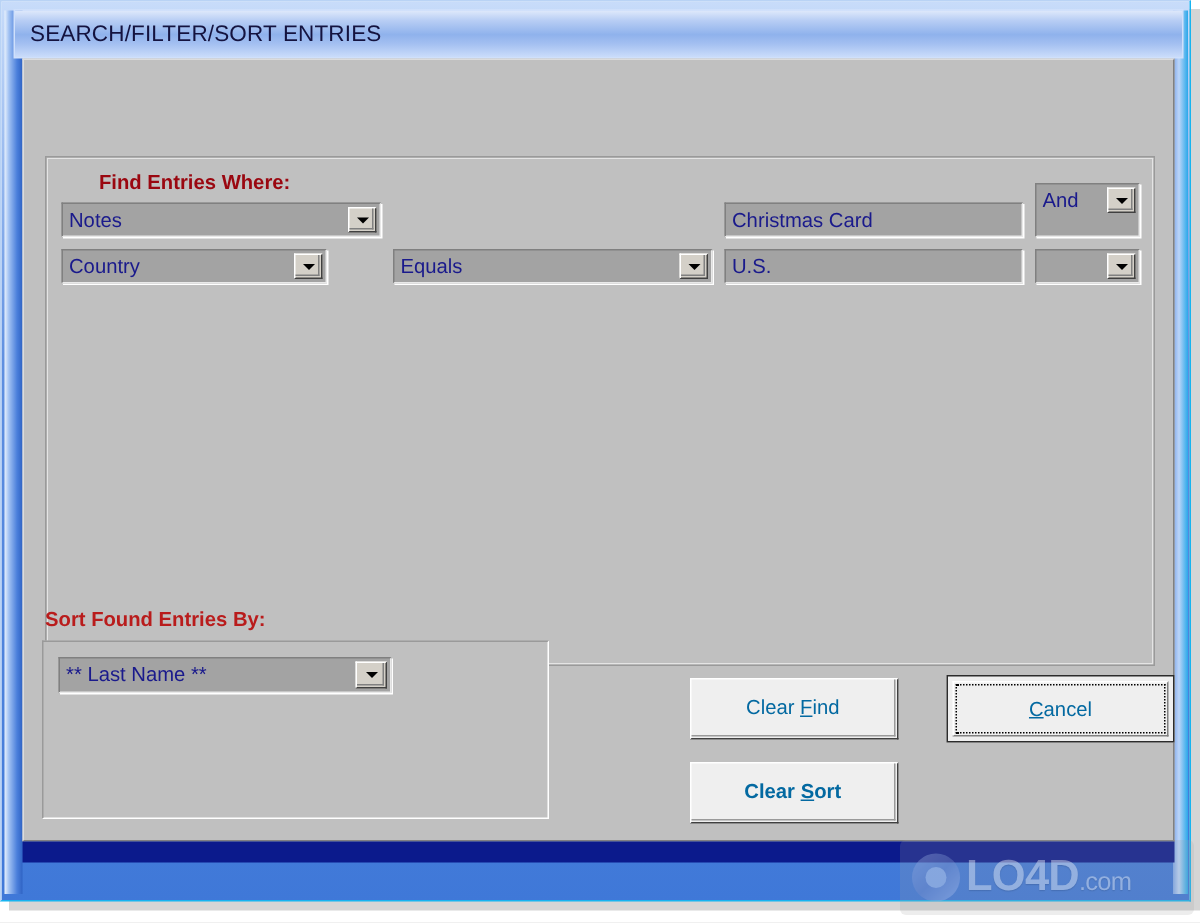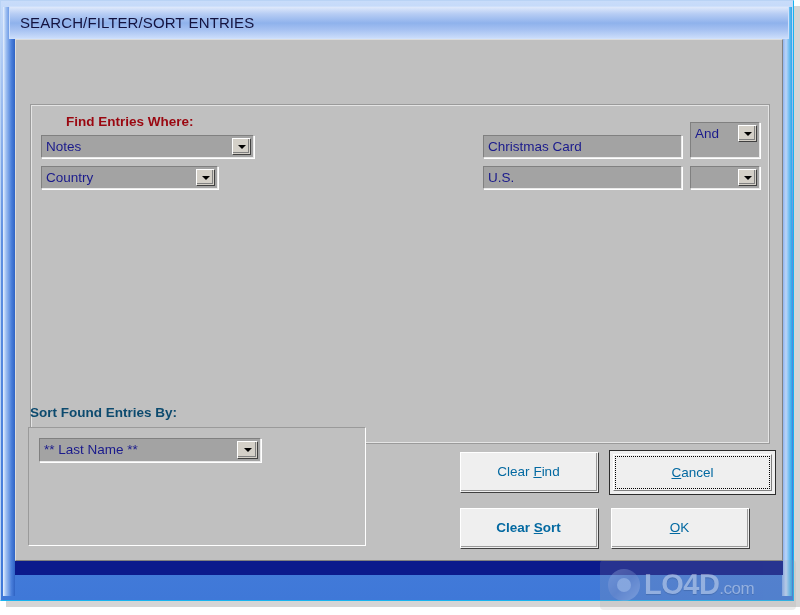--- a/index.html
+++ b/index.html
@@ -202,21 +202,21 @@
     box-sizing: border-box;
   }
 
   
   #sort-label {
     position: absolute;
     left: 14px;
     top: 365px;
     font-size: 13.5px;
     font-weight: bold;
-    color: #0c4a6e;
+    color: #b91c1c;
     white-space: nowrap;
     font-family: "Liberation Sans", sans-serif;
   }
   #sort-panel {
     position: absolute;
     left: 12px;
     top: 387px;
     width: 338px;
     height: 119px;
     box-sizing: border-box;
@@ -378,20 +378,26 @@
         </span>
       </div>
 
       <div class="field" style="left:10px; top:61px; width:177px; height:23px;">
         <span class="field-text">Country</span>
         <span class="combo-button">
           <span class="cb-inner"></span>
         </span>
       </div>
 
+      <div class="field" style="left:231px; top:61px; width:213px; height:23px;">
+        <span class="field-text">Equals</span>
+        <span class="combo-button">
+          <span class="cb-inner"></span>
+        </span>
+      </div>
 
       <div class="field textbox" style="left:452px; top:61px; width:199px; height:23px;">
         <span class="field-text">U.S.</span>
       </div>
 
       <div class="field" style="left:659px; top:61px; width:70px; height:23px;">
         <span class="field-text"></span>
         <span class="combo-button">
           <span class="cb-inner"></span>
         </span>
@@ -408,38 +414,33 @@
         </span>
       </div>
     </div>
 
     <div class="btn" style="left:444px; top:412px; width:139px; height:41px;">
       <span class="btn-inner">
         <span class="btn-label">Clear <u>F</u>ind</span>
       </span>
     </div>
 
-    <div class="btn default" style="left:593px; top:410px; width:167px; height:45px;">
+    <div class="btn default" style="left:615px; top:410px; width:152px; height:45px;">
       <span class="btn-face">
         <span class="btn-label"><u>C</u>ancel</span>
       </span>
       <span class="focus-rect"></span>
     </div>
 
     <div class="btn" style="left:444px; top:468px; width:139px; height:41px;font-weight:bold;">
       <span class="btn-inner">
         <span class="btn-label">Clear <u>S</u>ort</span>
       </span>
     </div>
 
-    <div class="btn" style="left:595px; top:468px; width:139px; height:41px;">
-      <span class="btn-inner">
-        <span class="btn-label"><u>O</u>K</span>
-      </span>
-    </div>
 
   </div>
 
   <div id="bottom-navy-band"></div>
 
 </div>
 
 <div id="watermark">
   <div class="wm-box"></div>
   <div class="wm-logo"></div>

